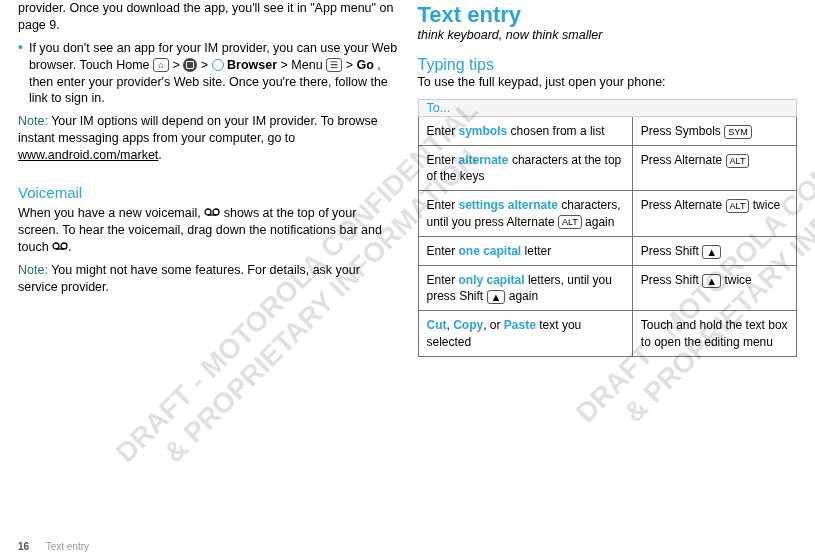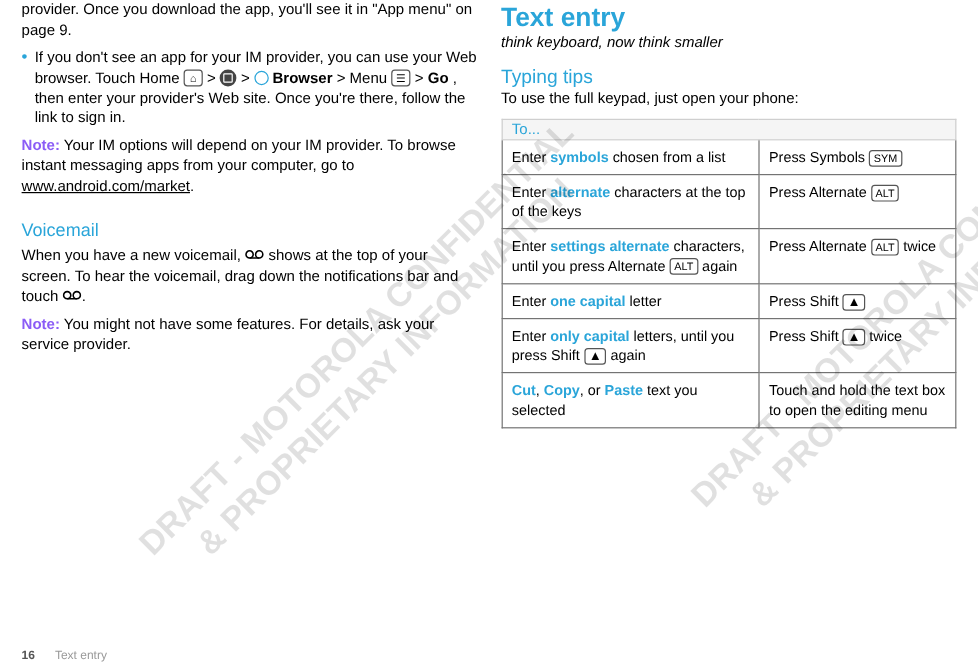--- a/index.html
+++ b/index.html
@@ -33,21 +33,21 @@
     gap: 20px;
     height: 520px;
   }
   .col { flex: 1; }
   .left { padding-top: 0; }
   .right { padding-top: 2px; }
   p { line-height: 1.35; margin-bottom: 6px; }
   .bullet { display: flex; gap: 6px; margin-bottom: 6px; }
   .bullet-dot { color: #2aa5d9; font-size: 14px; line-height: 1; }
   .bullet-text { flex: 1; line-height: 1.35; }
-  .note-label { color: #8b5cf6; font-weight: bold; }
+  .note-label { color: #0f766e; font-weight: normal; }
   .bold { font-weight: bold; }
   .link-u { text-decoration: underline; }
   .section-h { color: #2aa5d9; font-size: 15px; margin-top: 20px; margin-bottom: 4px; }
   .title-h { color: #2aa5d9; font-size: 22px; font-weight: bold; margin-bottom: 0; }
   .subtitle { font-style: italic; font-size: 12.5px; margin-bottom: 14px; }
   .subsection { color: #2aa5d9; font-size: 16px; margin-bottom: 0; }
   .keyicon {
     display: inline-block;
     border: 1px solid #555;
     border-radius: 3px;

